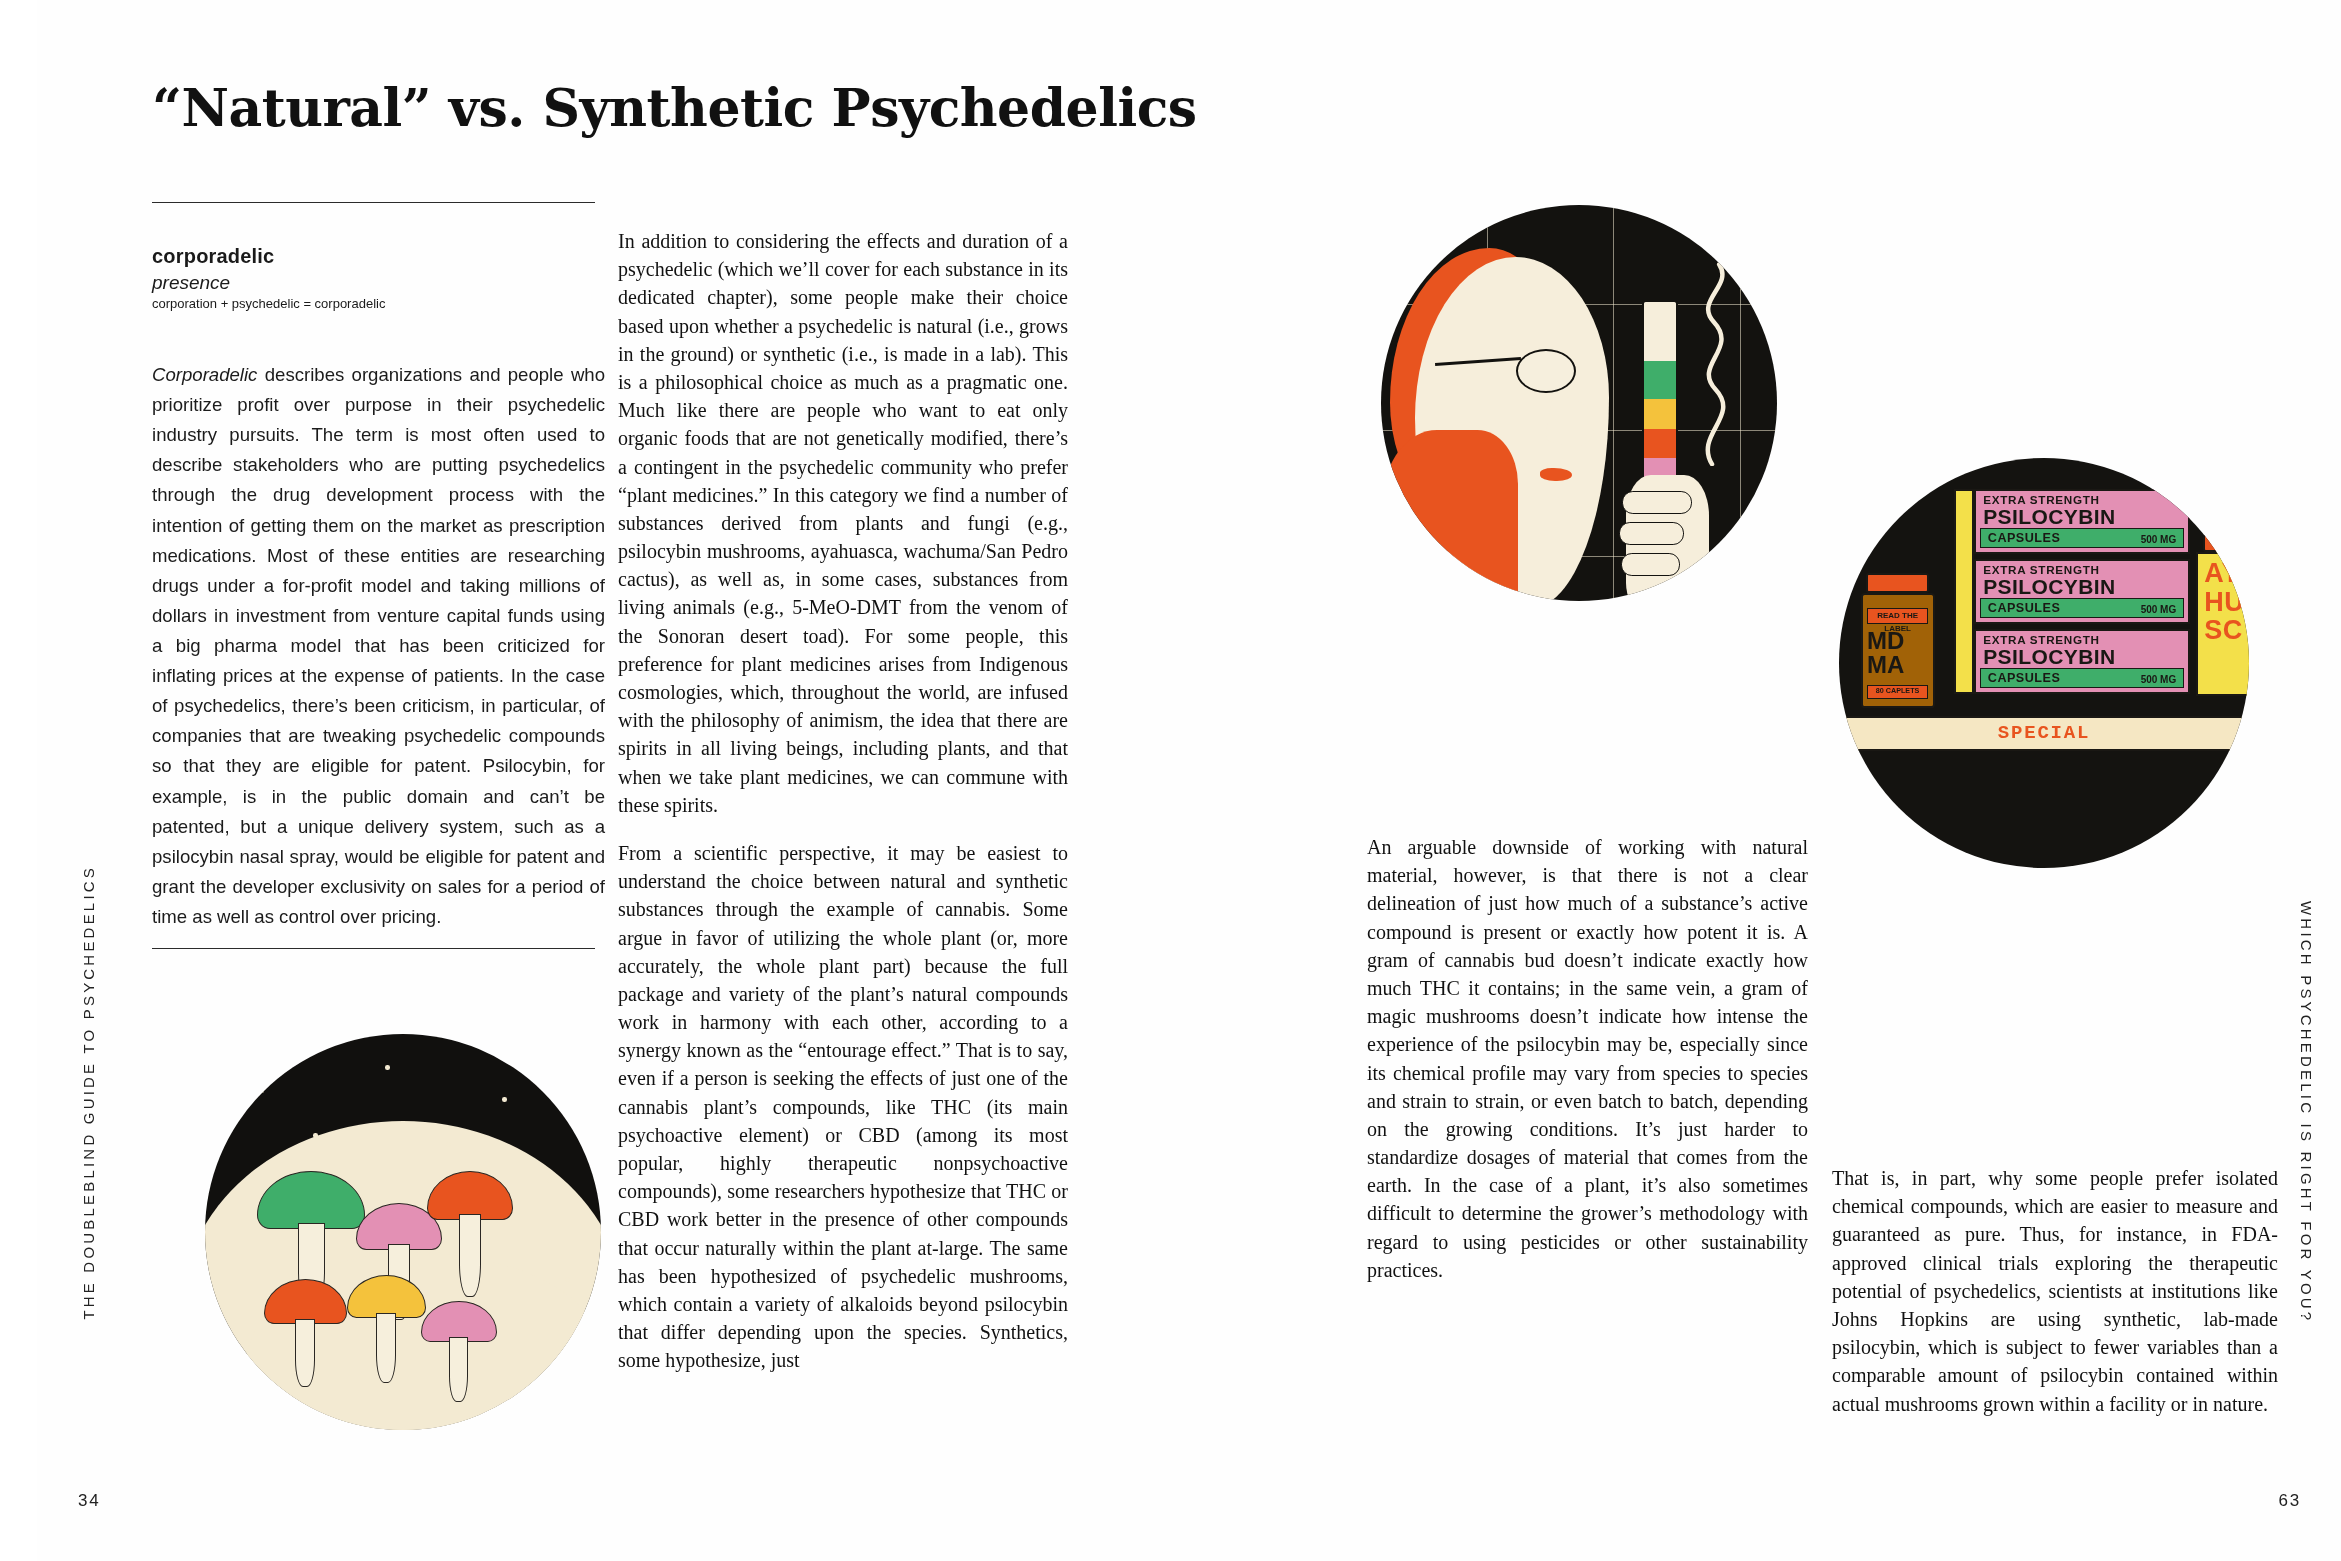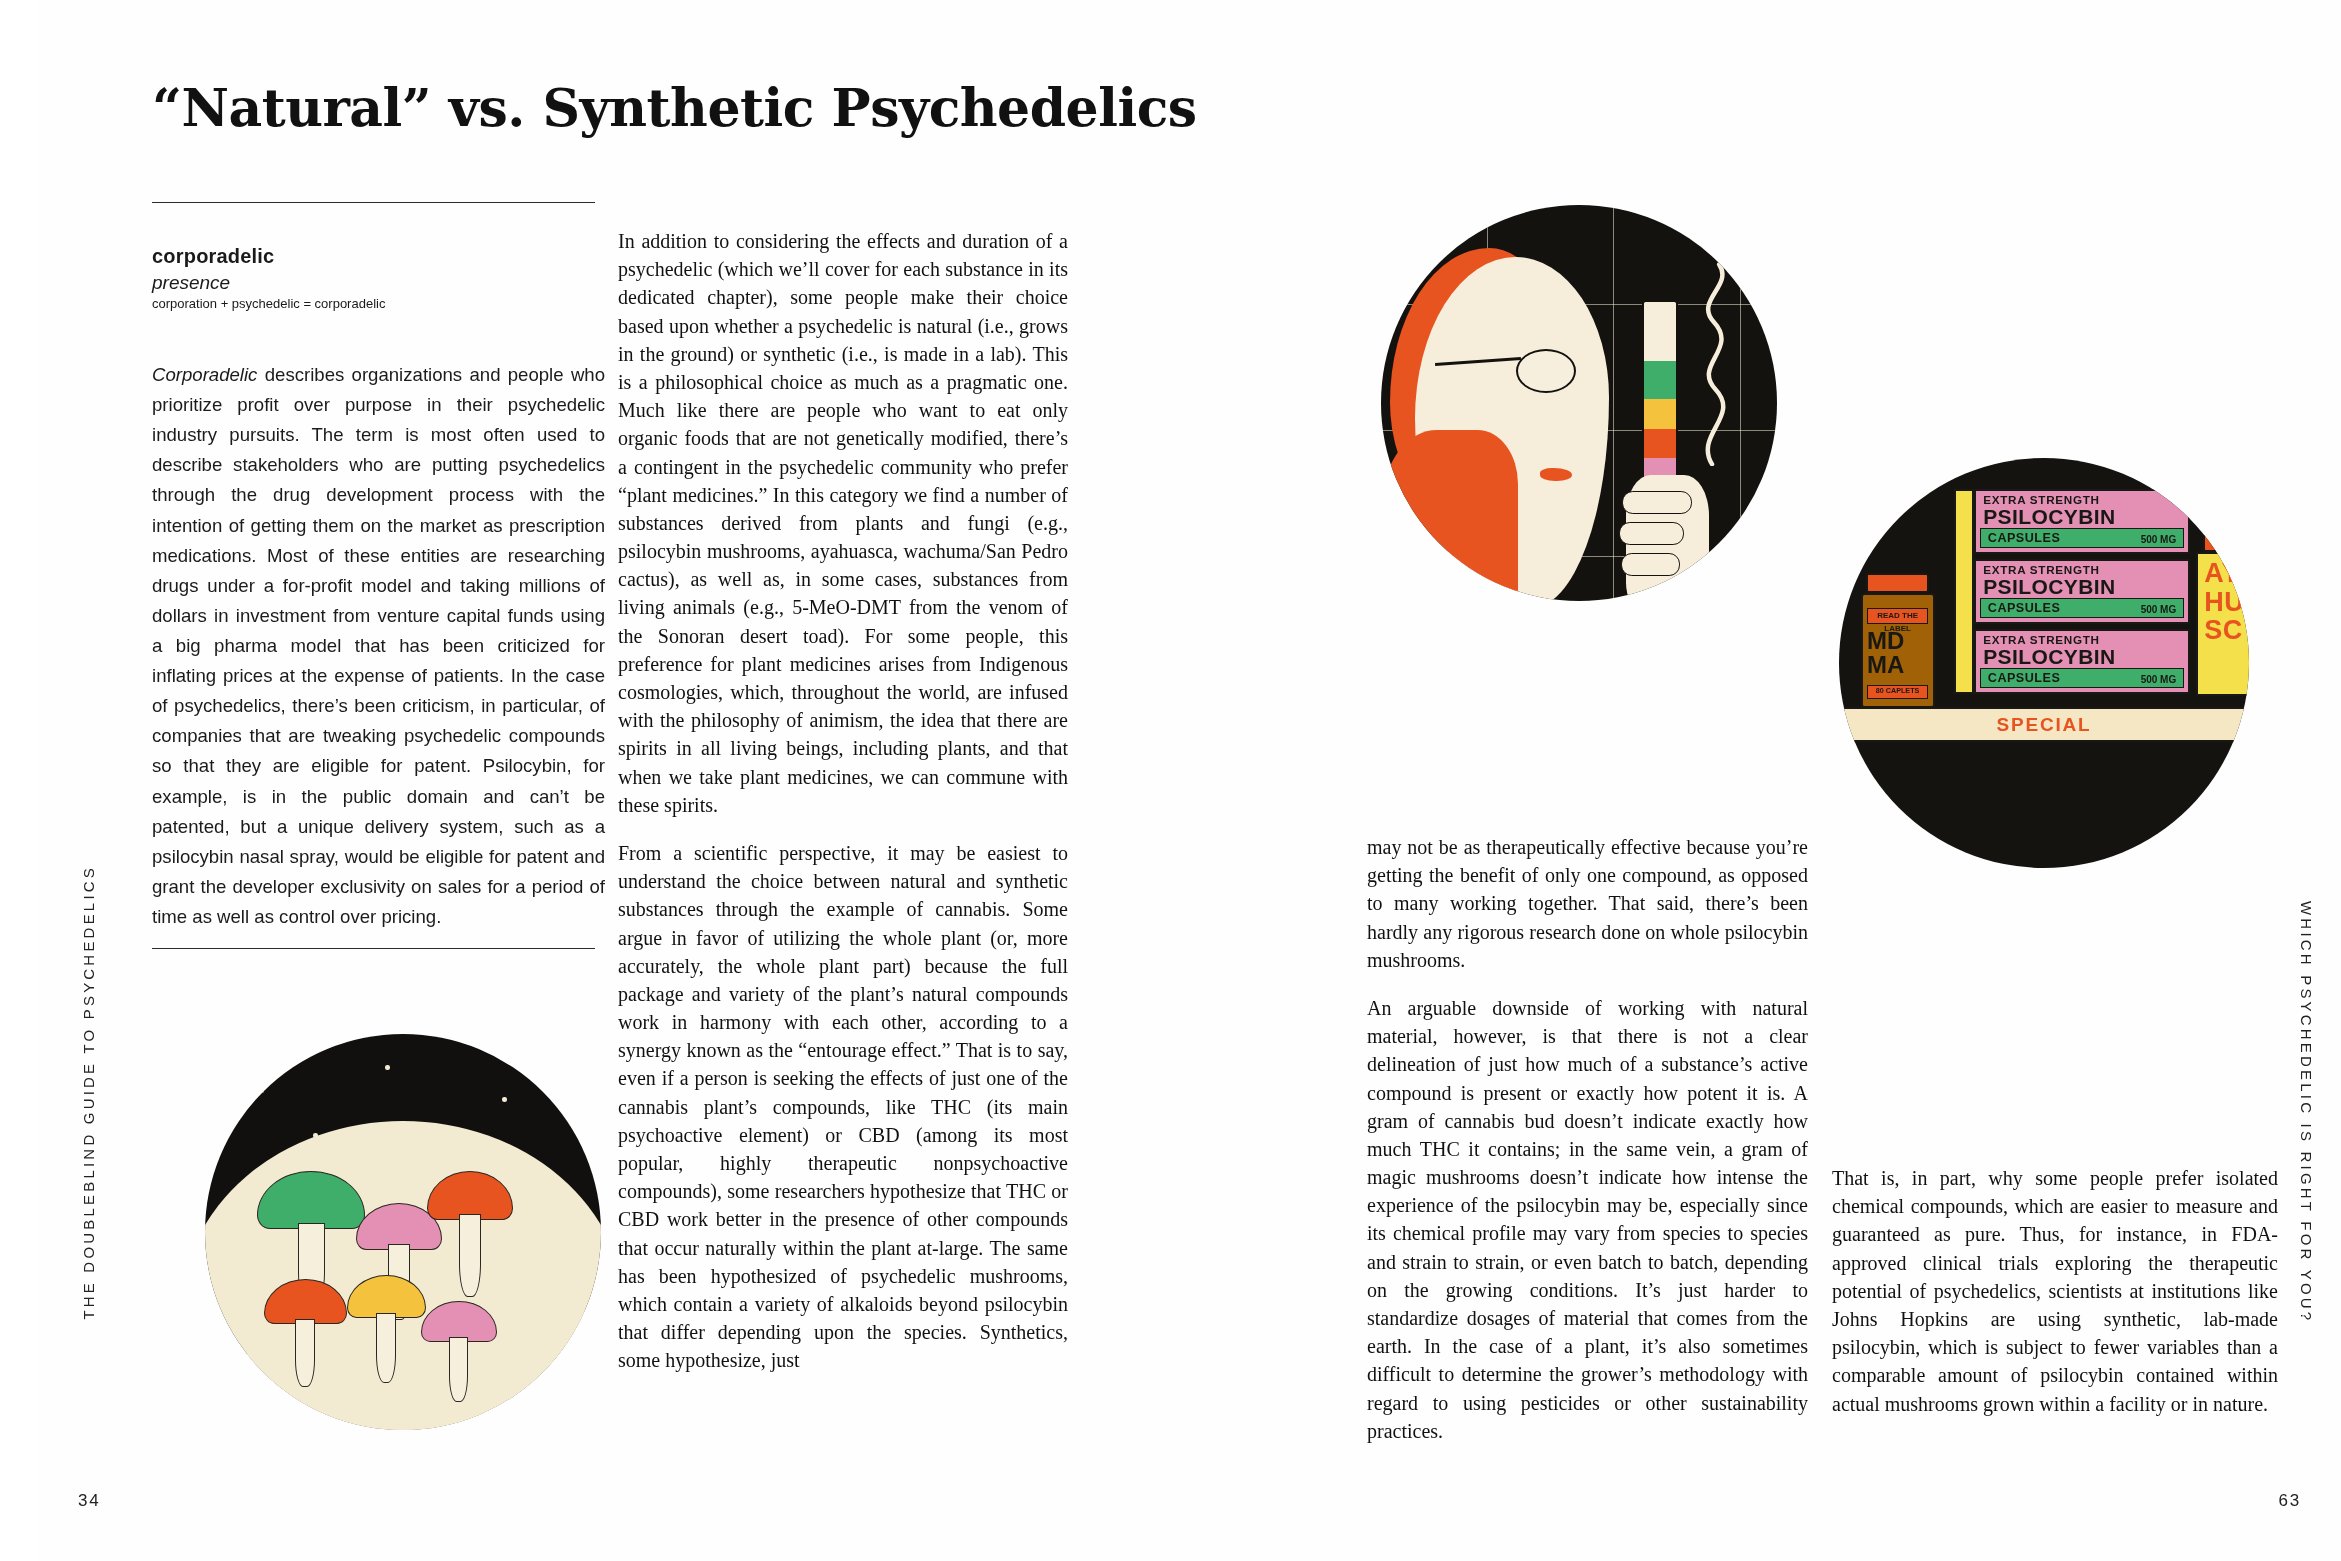--- a/index.html
+++ b/index.html
@@ -422,21 +422,20 @@
   <div class="def-body">
     <i>Corporadelic</i><span> describes organizations and people who prioritize profit over purpose in their psychedelic industry pursuits. The term is most often used to describe stakeholders who are putting psychedelics through the drug development process with the intention of getting them on the market as prescription medications. Most of these entities are researching drugs under a for-profit model and taking millions of dollars in investment from venture capital funds using a big pharma model that has been criticized for inflating prices at the expense of patients. In the case of psychedelics, there’s been criticism, in particular, of companies that are tweaking psychedelic compounds so that they are eligible for patent. Psilocybin, for example, is in the public domain and can’t be patented, but a unique delivery system, such as a psilocybin nasal spray, would be eligible for patent and grant the developer exclusivity on sales for a period of time as well as control over pricing.</span>
   </div>
 
   <div class="col col-2">
     <p>In addition to considering the effects and duration of a psychedelic (which we’ll cover for each substance in its dedicated chapter), some people make their choice based upon whether a psychedelic is natural (i.e., grows in the ground) or synthetic (i.e., is made in a lab). This is a philosophical choice as much as a pragmatic one. Much like there are people who want to eat only organic foods that are not genetically modified, there’s a contingent in the psychedelic community who prefer “plant medicines.” In this category we find a number of substances derived from plants and fungi (e.g., psilocybin mushrooms, ayahuasca, wachuma/San Pedro cactus), as well as, in some cases, substances from living animals (e.g., 5-MeO-DMT from the venom of the Sonoran desert toad). For some people, this preference for plant medicines arises from Indigenous cosmologies, which, throughout the world, are infused with the philosophy of animism, the idea that there are spirits in all living beings, including plants, and that when we take plant medicines, we can commune with these spirits.</p>
     <p>From a scientific perspective, it may be easiest to understand the choice between natural and synthetic substances through the example of cannabis. Some argue in favor of utilizing the whole plant (or, more accurately, the whole plant part) because the full package and variety of the plant’s natural compounds work in harmony with each other, according to a synergy known as the “entourage effect.” That is to say, even if a person is seeking the effects of just one of the cannabis plant’s compounds, like THC (its main psychoactive element) or CBD (among its most popular, highly therapeutic nonpsychoactive compounds), some researchers hypothesize that THC or CBD work better in the presence of other compounds that occur naturally within the plant at-large. The same has been hypothesized of psychedelic mushrooms, which contain a variety of alkaloids beyond psilocybin that differ depending upon the species. Synthetics, some hypothesize, just</p>
   </div>
 
   <div class="col col-3">
-    <p>may not be as therapeutically effective because you’re getting the benefit of only one compound, as opposed to many working together. That said, there’s been hardly any rigorous research done on whole psilocybin mushrooms.</p>
     <p>An arguable downside of working with natural material, however, is that there is not a clear delineation of just how much of a substance’s active compound is present or exactly how potent it is. A gram of cannabis bud doesn’t indicate exactly how much THC it contains; in the same vein, a gram of magic mushrooms doesn’t indicate how intense the experience of the psilocybin may be, especially since its chemical profile may vary from species to species and strain to strain, or even batch to batch, depending on the growing conditions. It’s just harder to standardize dosages of material that comes from the earth. In the case of a plant, it’s also sometimes difficult to determine the grower’s methodology with regard to using pesticides or other sustainability practices.</p>
   </div>
 
   <div class="col col-4">
     <p>That is, in part, why some people prefer isolated chemical compounds, which are easier to measure and guaranteed as pure. Thus, for instance, in FDA-approved clinical trials exploring the therapeutic potential of psychedelics, scientists at institutions like Johns Hopkins are using synthetic, lab-made psilocybin, which is subject to fewer variables than a comparable amount of psilocybin contained within actual mushrooms grown within a facility or in nature.</p>
   </div>
 
   <div class="folio folio-left">34</div>
   <div class="folio folio-right">63</div>
 
@@ -560,18 +559,18 @@
         <div class="bottle-label" style="bottom:7.2px; height:13.5px; font-size:7.2px; line-height:10.8px;">80 CAPLETS</div>
       </div>
 
       <div class="bottle-cap" style="left:364px; top:76px; width:36px; height:18px;"></div>
       <div class="aya-box" style="left:357px; top:94px; width:67px; height:144px;">
         <div>AYA</div>
         <div>HU</div>
         <div>SC</div>
       </div>
 
-      <div class="special-banner" style="top:249px; height:31px; line-height:31px;">SPECIAL</div>
+      <div class="special-banner" style="top:258px; height:31px; line-height:31px;font-family:Liberation Mono, monospace;">SPECIAL</div>
     </div>
   </div>
 
 </div>
 
 
 </body></html>

